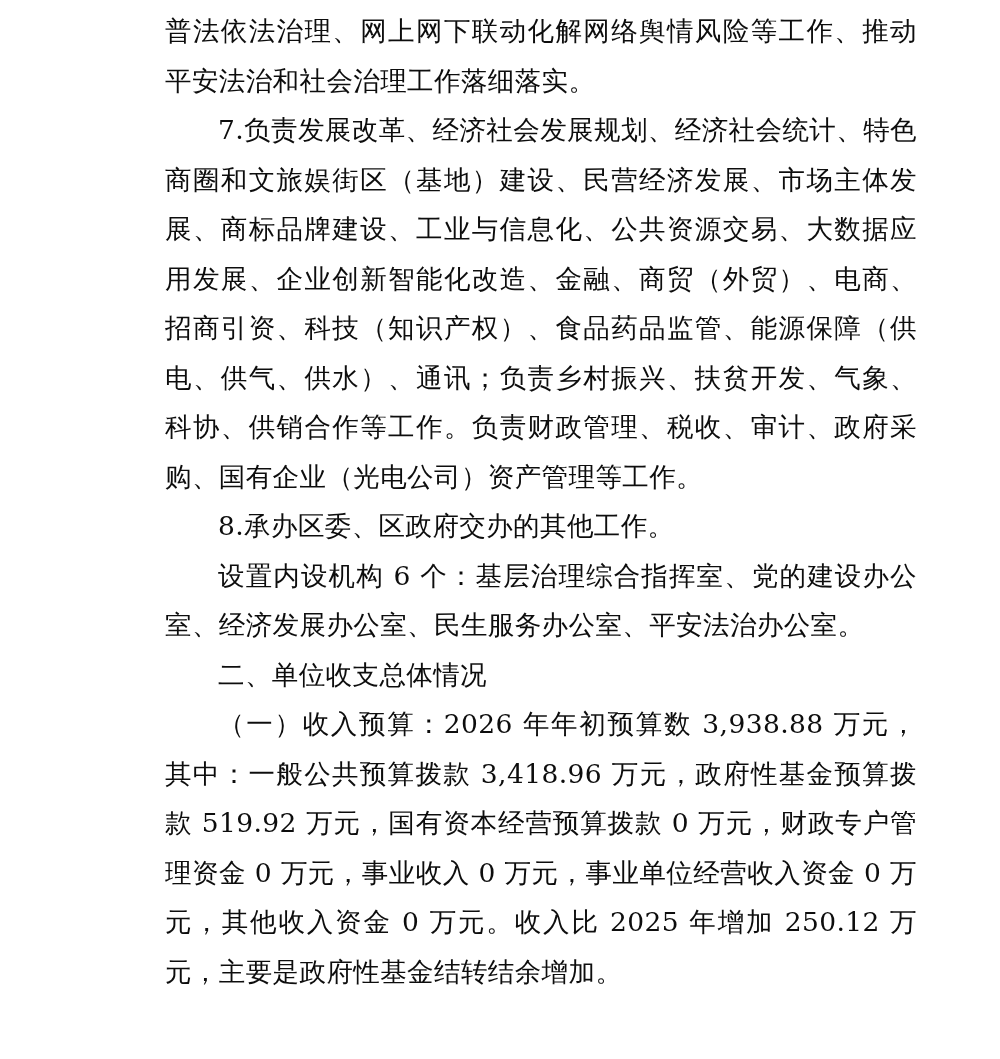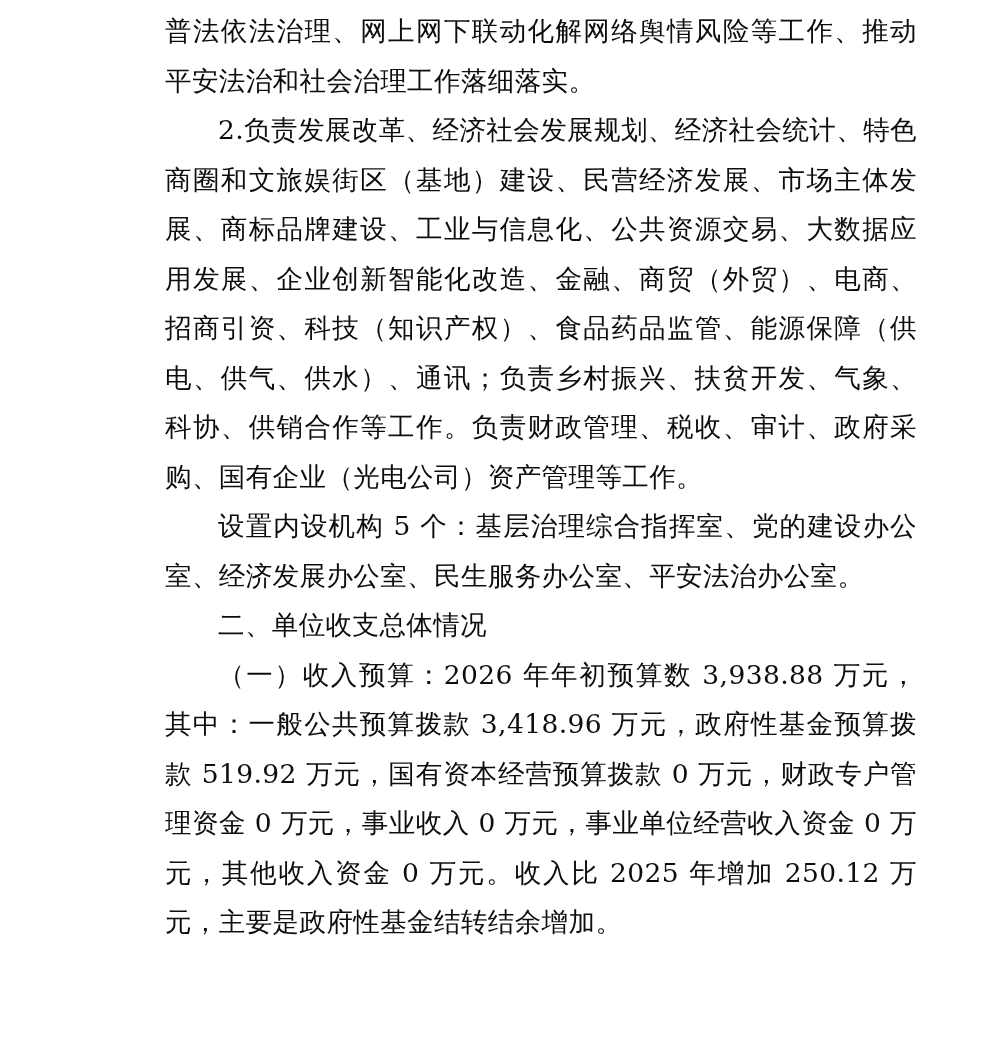--- a/index.html
+++ b/index.html
@@ -47,24 +47,25 @@
 </style>
 </head>
 <body>
 
 <div class="page">
   <div class="doc">
 
     <p class="para">普法依法治理、网上网下联动化解网络舆情风险等工作、推动平安法治和社会治理工作落细落实。</p>
 
 
-    <p class="para indent">2.负责发展改革、经济社会发展规划、经济社会统计、特色商圈和文旅娱街区（基地）建设、民营经济发展、市场主体发展、商标品牌建设、工业与信息化、公共资源交易、大数据应用发展、企业创新智能化改造、金融、商贸（外贸）、电商、招商引资、科技（知识产权）、食品药品监管、能源保障（供电、供气、供水）、通讯；负责乡村振兴、扶贫开发、气象、科协、供销合作等工作。负责财政管理、税收、审计、政府采购、国有企业（光电公司）资产管理等工作。</p>
+    <p class="para indent">7.负责发展改革、经济社会发展规划、经济社会统计、特色商圈和文旅娱街区（基地）建设、民营经济发展、市场主体发展、商标品牌建设、工业与信息化、公共资源交易、大数据应用发展、企业创新智能化改造、金融、商贸（外贸）、电商、招商引资、科技（知识产权）、食品药品监管、能源保障（供电、供气、供水）、通讯；负责乡村振兴、扶贫开发、气象、科协、供销合作等工作。负责财政管理、税收、审计、政府采购、国有企业（光电公司）资产管理等工作。</p>
+
+    <p class="para indent">8.承办区委、区政府交办的其他工作。</p>
 
 
-
-    <p class="para indent">设置内设机构 5 个：基层治理综合指挥室、党的建设办公室、经济发展办公室、民生服务办公室、平安法治办公室。</p>
+    <p class="para indent">设置内设机构 6 个：基层治理综合指挥室、党的建设办公室、经济发展办公室、民生服务办公室、平安法治办公室。</p>
 
     <p class="heading">二、单位收支总体情况</p>
 
     <p class="para indent">（一）收入预算：2026 年年初预算数 3,938.88 万元，其中：一般公共预算拨款 3,418.96 万元，政府性基金预算拨款 519.92 万元，国有资本经营预算拨款 0 万元，财政专户管理资金 0 万元，事业收入 0 万元，事业单位经营收入资金 0 万元，其他收入资金 0 万元。收入比 2025 年增加 250.12 万元，主要是政府性基金结转结余增加。</p>
 
   </div>
 </div>
 
 </body></html>

